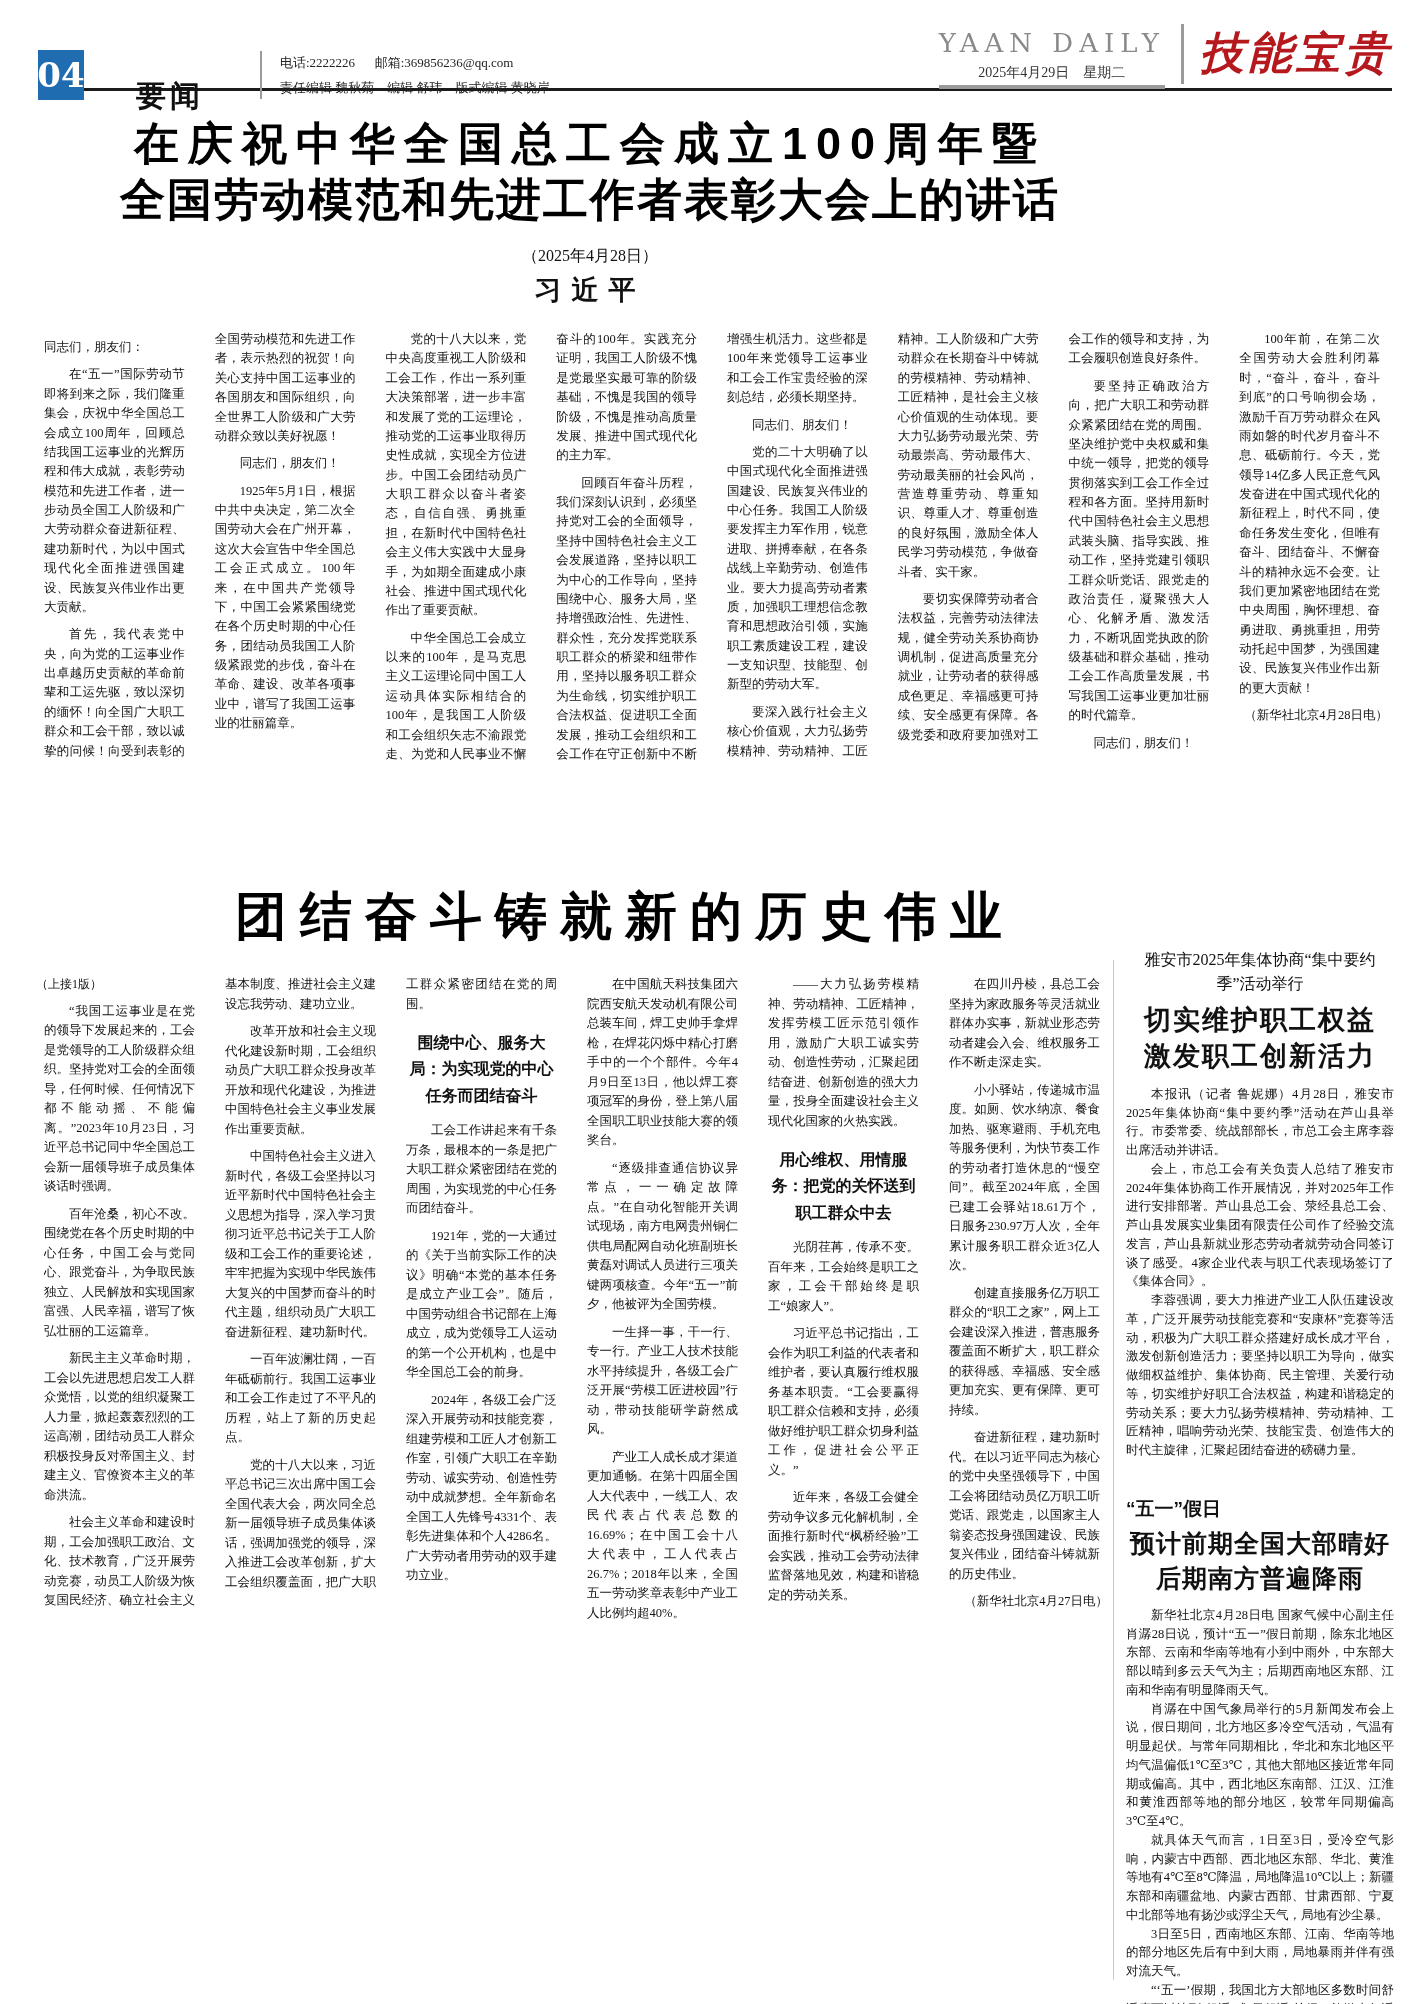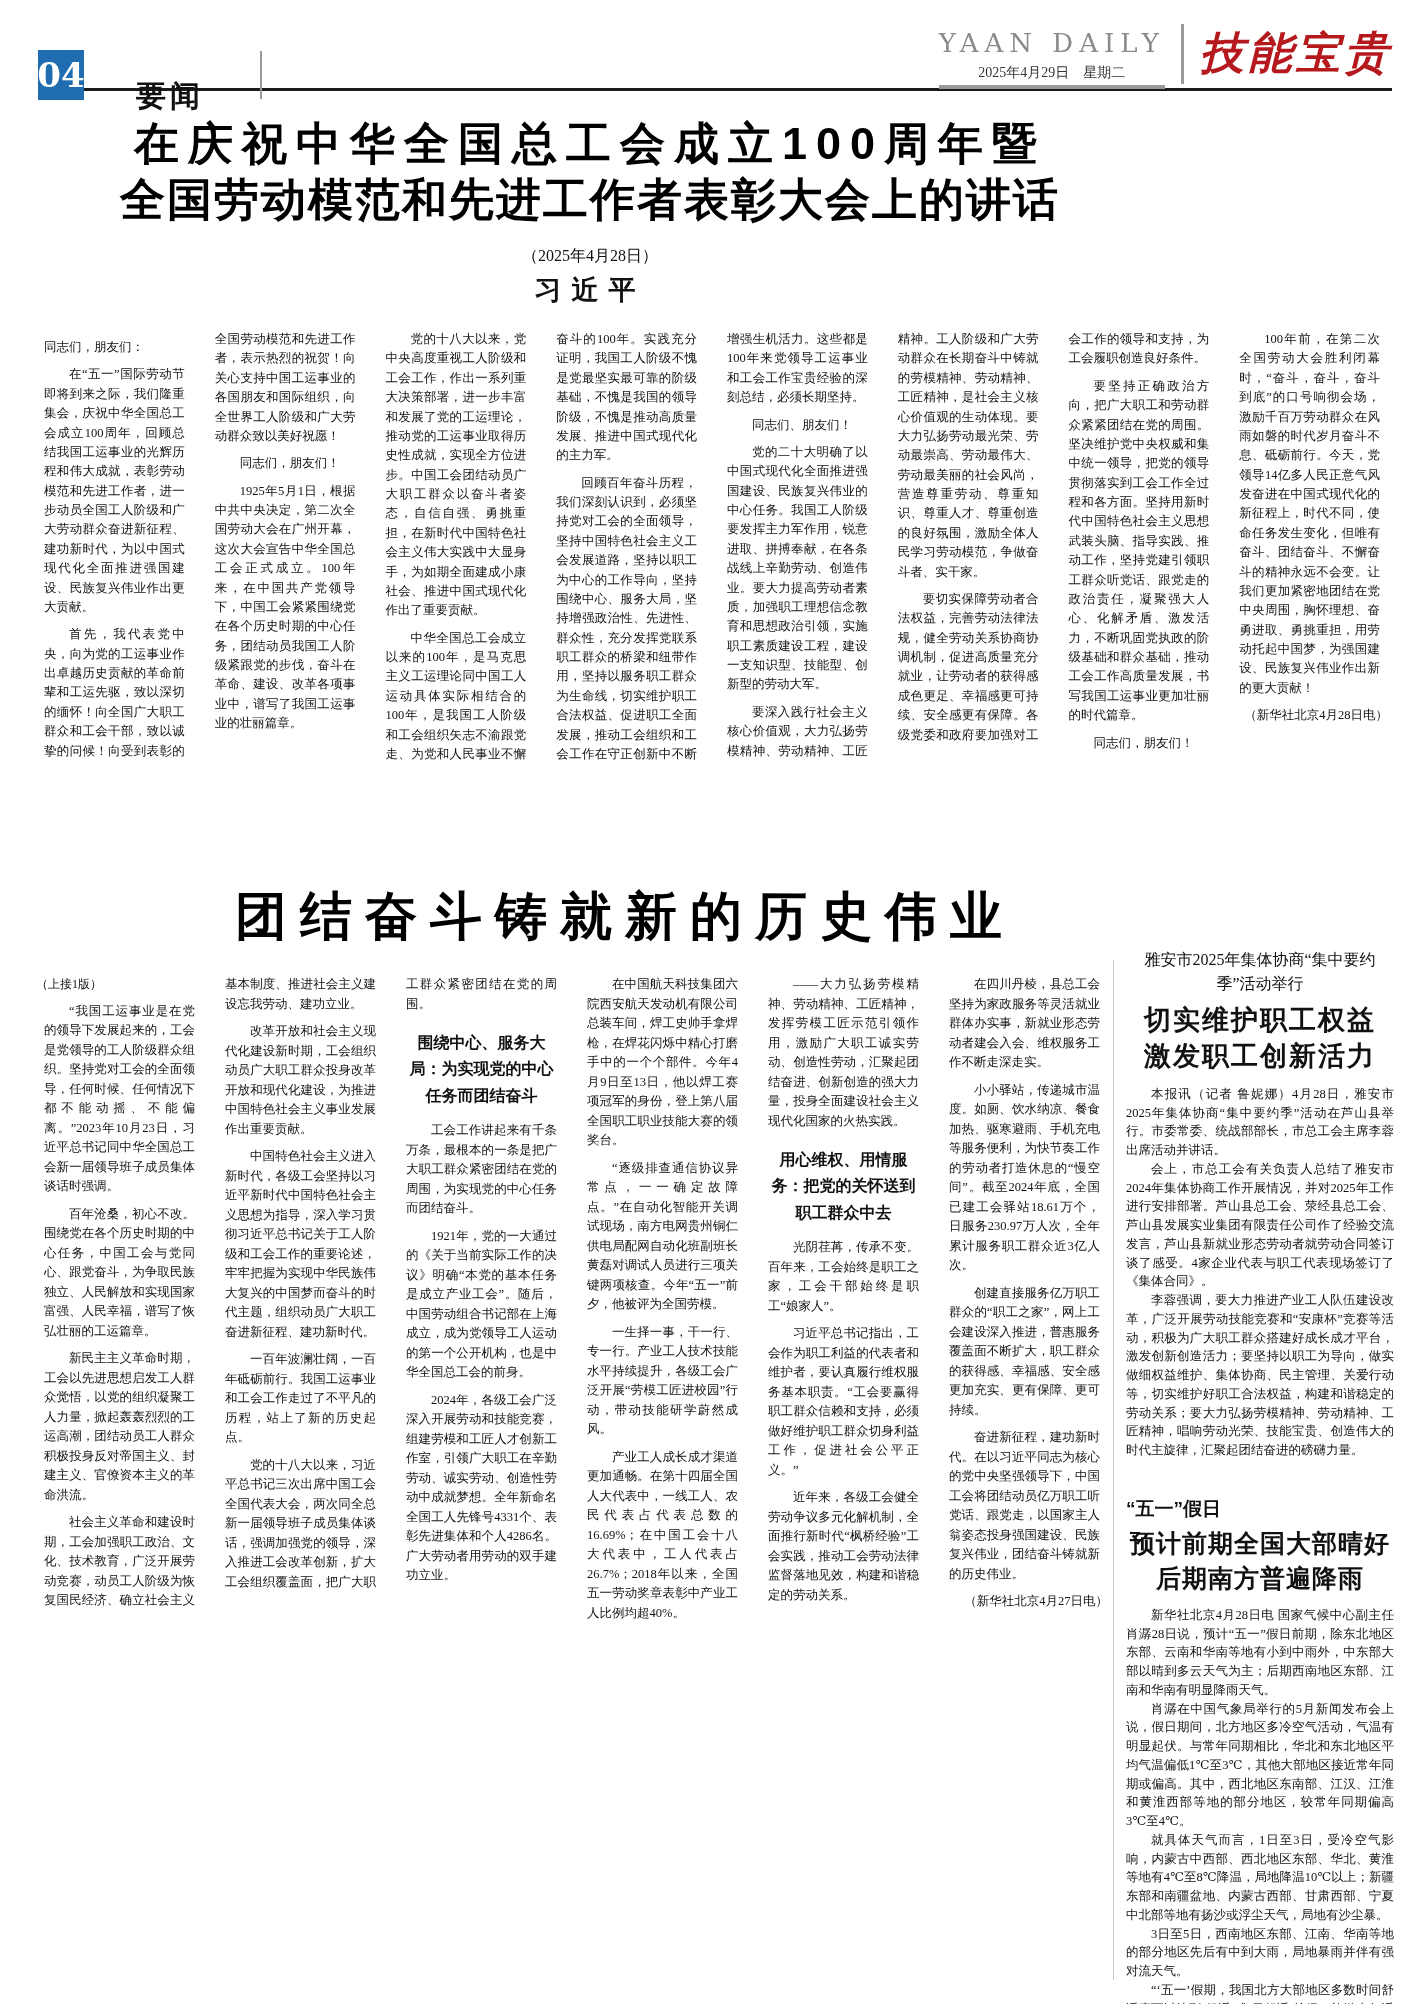--- a/index.html
+++ b/index.html
@@ -61,20 +61,28 @@
 
 <div id="page">
 
   <div id="hdr">
     <div class="hdr-left">
       <div class="pagebox" style="background: rgb(31, 108, 176);">
         <span>04</span>
       </div>
       <div class="section-title">要闻</div>
       <div class="vrule"></div>
+      <div class="contact">
+        <div>
+          <span>电话:2222226</span>
+          <span>　</span>
+          <span>邮箱:369856236@qq.com</span>
+        </div>
+        <div>责任编辑 魏秋菊　编辑 舒玮　版式编辑 黄晓岸</div>
+      </div>
     </div>
     <div class="hdr-right">
       <div class="mast-en-block">
         <div class="mast-en">YAAN DAILY</div>
         <div class="dateline">2025年4月29日　星期二</div>
       </div>
       <div class="vrule2"></div>
       <div class="mast-cn" style="color: rgb(181, 25, 30);">技能宝贵</div>
     </div>
   </div>

